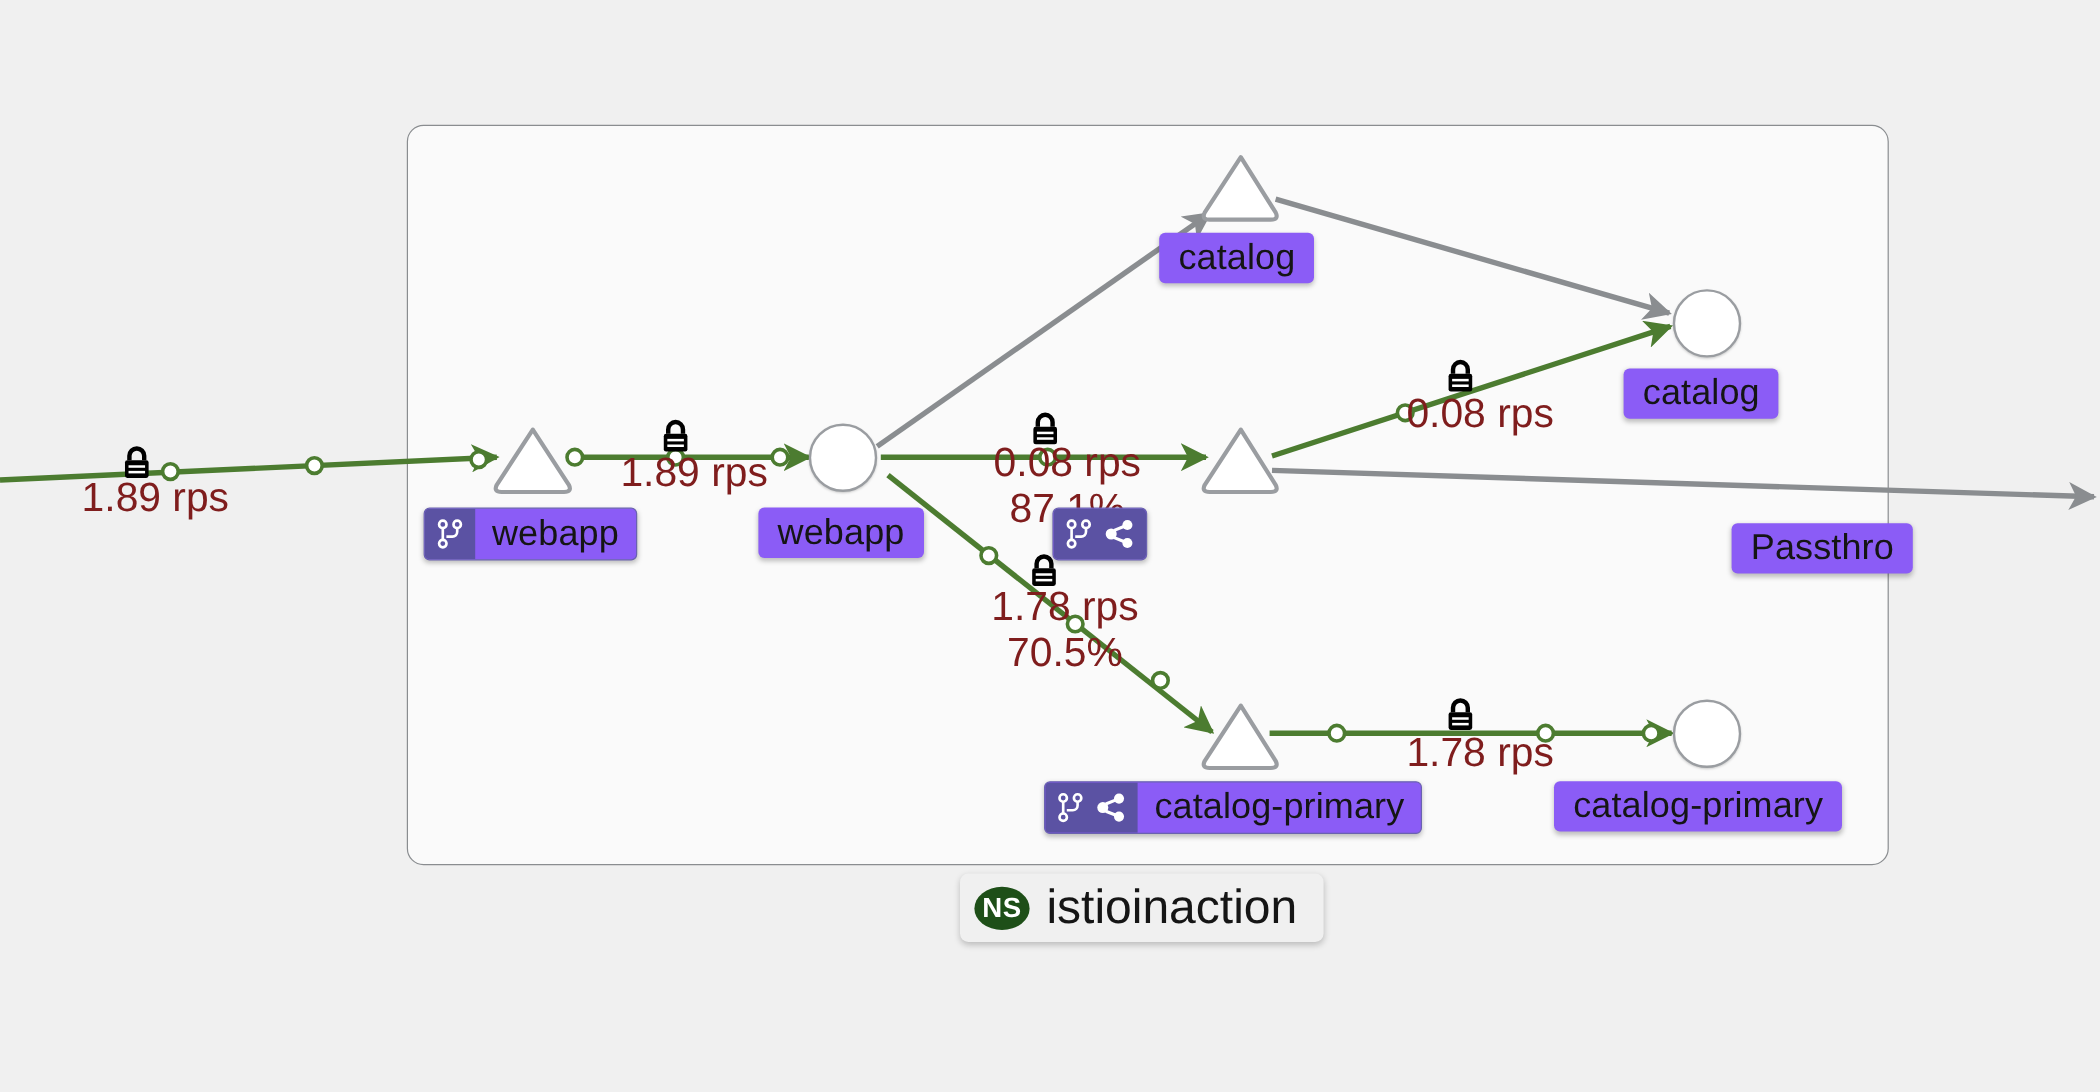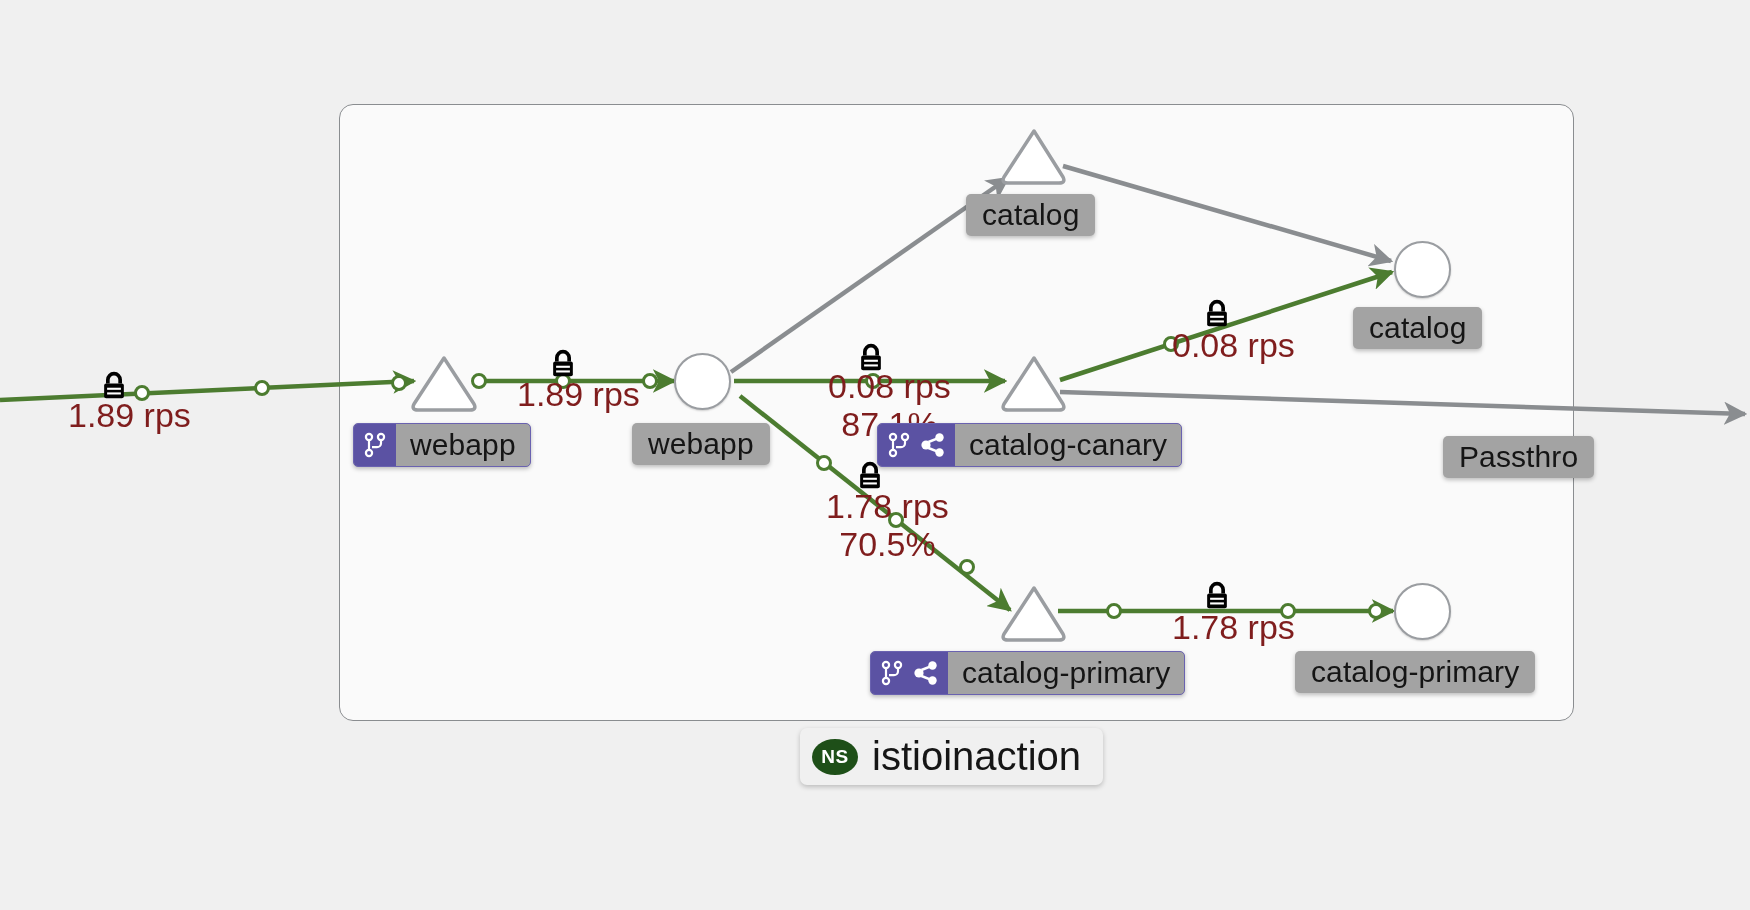--- a/index.html
+++ b/index.html
@@ -33,21 +33,21 @@
     border:2px solid #9a9da1;
     box-sizing:border-box;
     box-shadow:0 1px 2px rgba(0,0,0,.18);
   }
 
   
   .nlabel{
     position:absolute;
     display:flex;
     align-items:stretch;
-    background:#a3a3a3;
+    background:#8b5cf6;
     border-radius:5px;
     box-shadow:0 2px 4px rgba(0,0,0,.25);
     white-space:nowrap;
     overflow:hidden;
   }
   .nlabel.badged{border:1px solid #6a62b0;}
   .nlabel .badge{
     background:#5b52a3;
     display:flex;
     align-items:center;
@@ -70,21 +70,21 @@
     display:flex;align-items:center;
     background:#f0f0f0;
     border-radius:7px;
     box-shadow:0 2px 5px rgba(0,0,0,.22);
     padding:6px 22px 6px 12px;
     gap:14px;
   }
   .ns-pill .ns-circle{
     width:46px;height:36px;border-radius:23px/18px;
     background:#1e4f18;
-    color:#fff;font-size:19px;font-weight:bold;
+    color:#fff;font-size:23px;font-weight:bold;
     display:flex;align-items:center;justify-content:center;
     letter-spacing:.5px;
   }
   .ns-pill .ns-txt{font-size:40px;color:#151515;}
 
   
   .etext{
     position:absolute;
     font-size:34px;
     color:#7f1d1d;
@@ -262,21 +262,20 @@
         <path d="M18 8.2 v3 a4 4 0 0 1 -4 4 H9" stroke="#fff" stroke-width="2.2" fill="none"></path>
       </svg>
       <svg width="26" height="26" viewBox="0 0 26 26">
         <circle cx="19.5" cy="5.5" r="4.2" fill="#fff"></circle>
         <circle cx="19.5" cy="20.5" r="4.2" fill="#fff"></circle>
         <circle cx="6" cy="13" r="4.6" fill="#fff"></circle>
         <path d="M8.5 10 L17 6.6" stroke="#fff" stroke-width="2.6"></path>
         <path d="M8.5 16 L17 19.4" stroke="#fff" stroke-width="2.6"></path>
       </svg>
     </div>
-    <div class="txt">catalog-canary</div>
   </div>
 
   <div class="nlabel badged" style="left:870px;top:651px;height:42px;">
     <div class="badge">
       <svg width="24" height="26" viewBox="0 0 24 26">
         <circle cx="6" cy="5" r="3.1" fill="none" stroke="#fff" stroke-width="2.2"></circle>
         <circle cx="6" cy="21" r="3.1" fill="none" stroke="#fff" stroke-width="2.2"></circle>
         <circle cx="18" cy="5" r="3.1" fill="none" stroke="#fff" stroke-width="2.2"></circle>
         <path d="M6 8.2 V17.9" stroke="#fff" stroke-width="2.2" fill="none"></path>
         <path d="M18 8.2 v3 a4 4 0 0 1 -4 4 H9" stroke="#fff" stroke-width="2.2" fill="none"></path>

